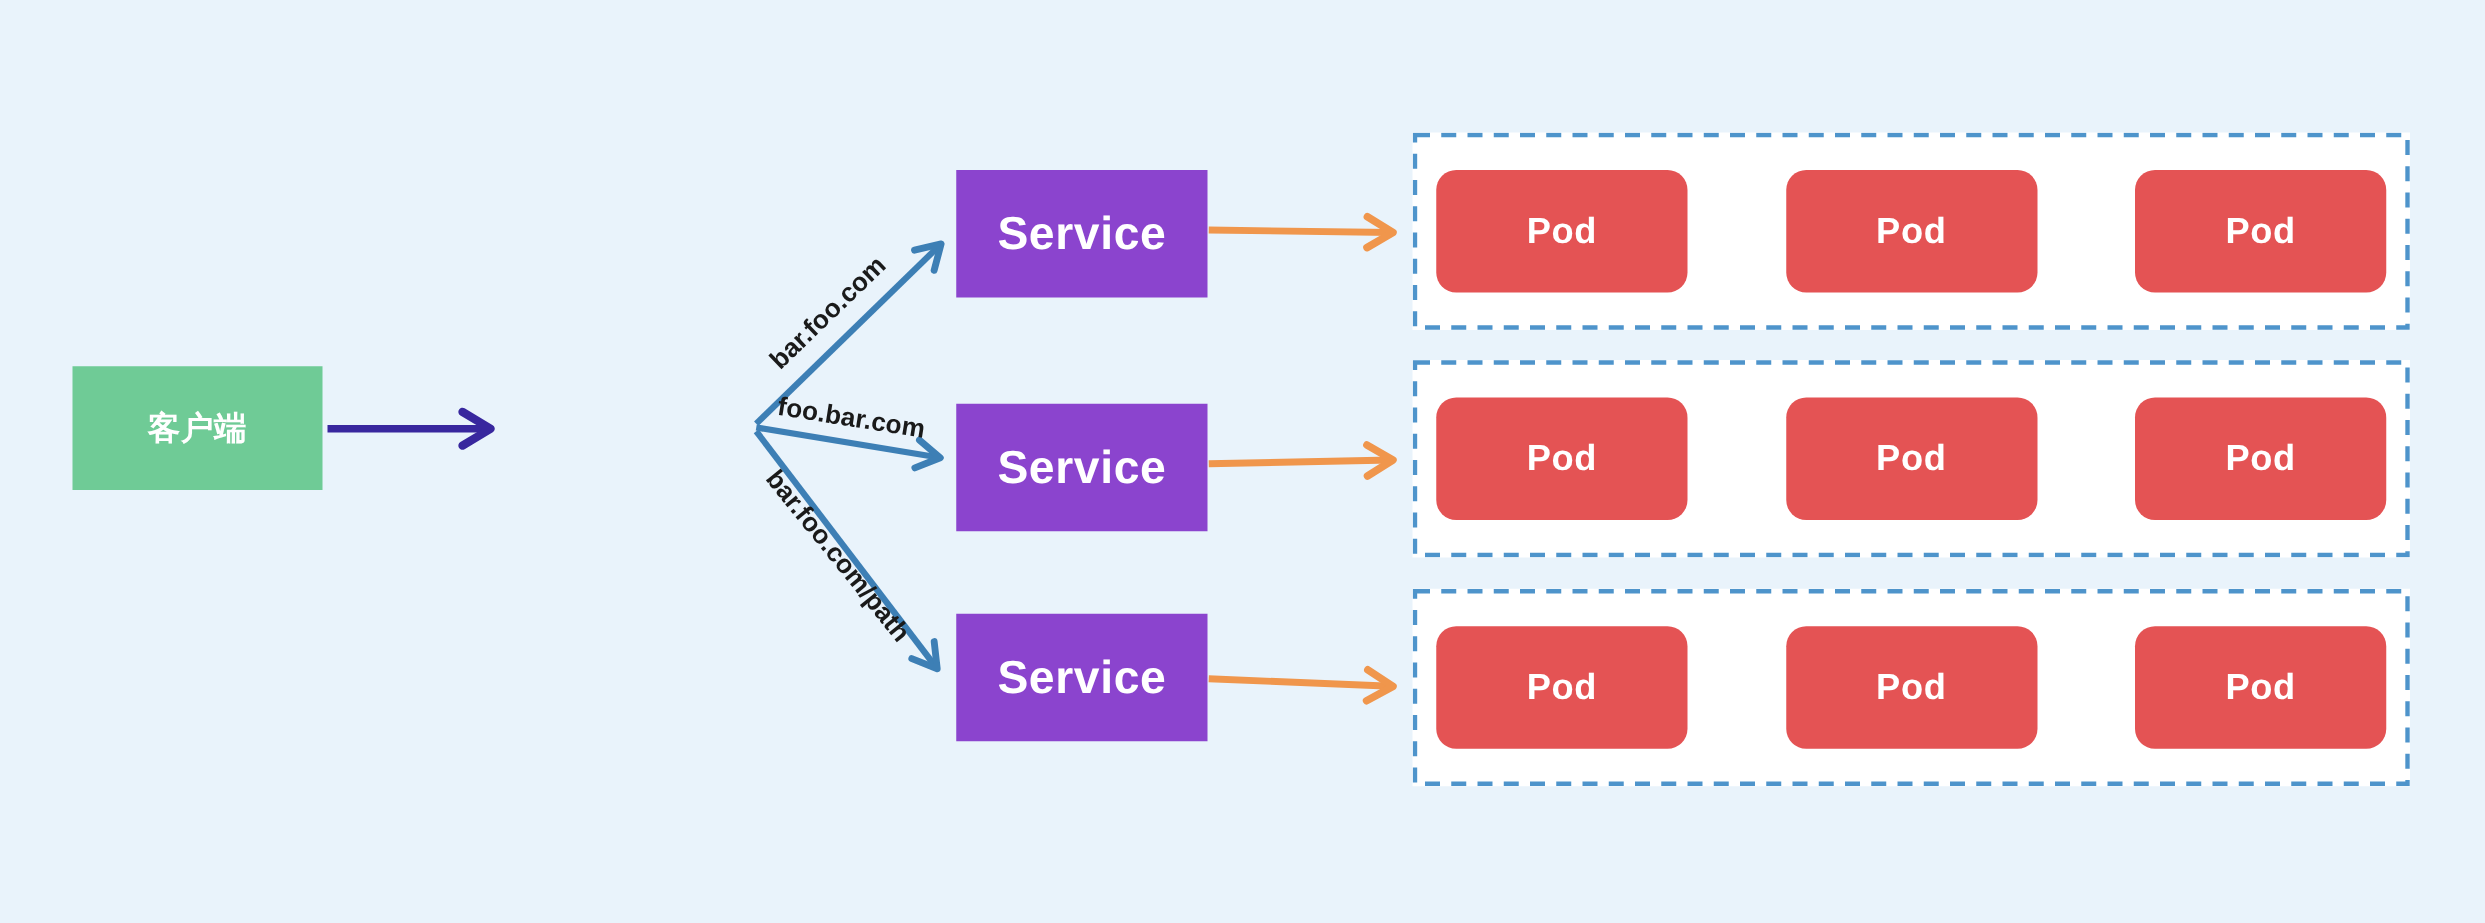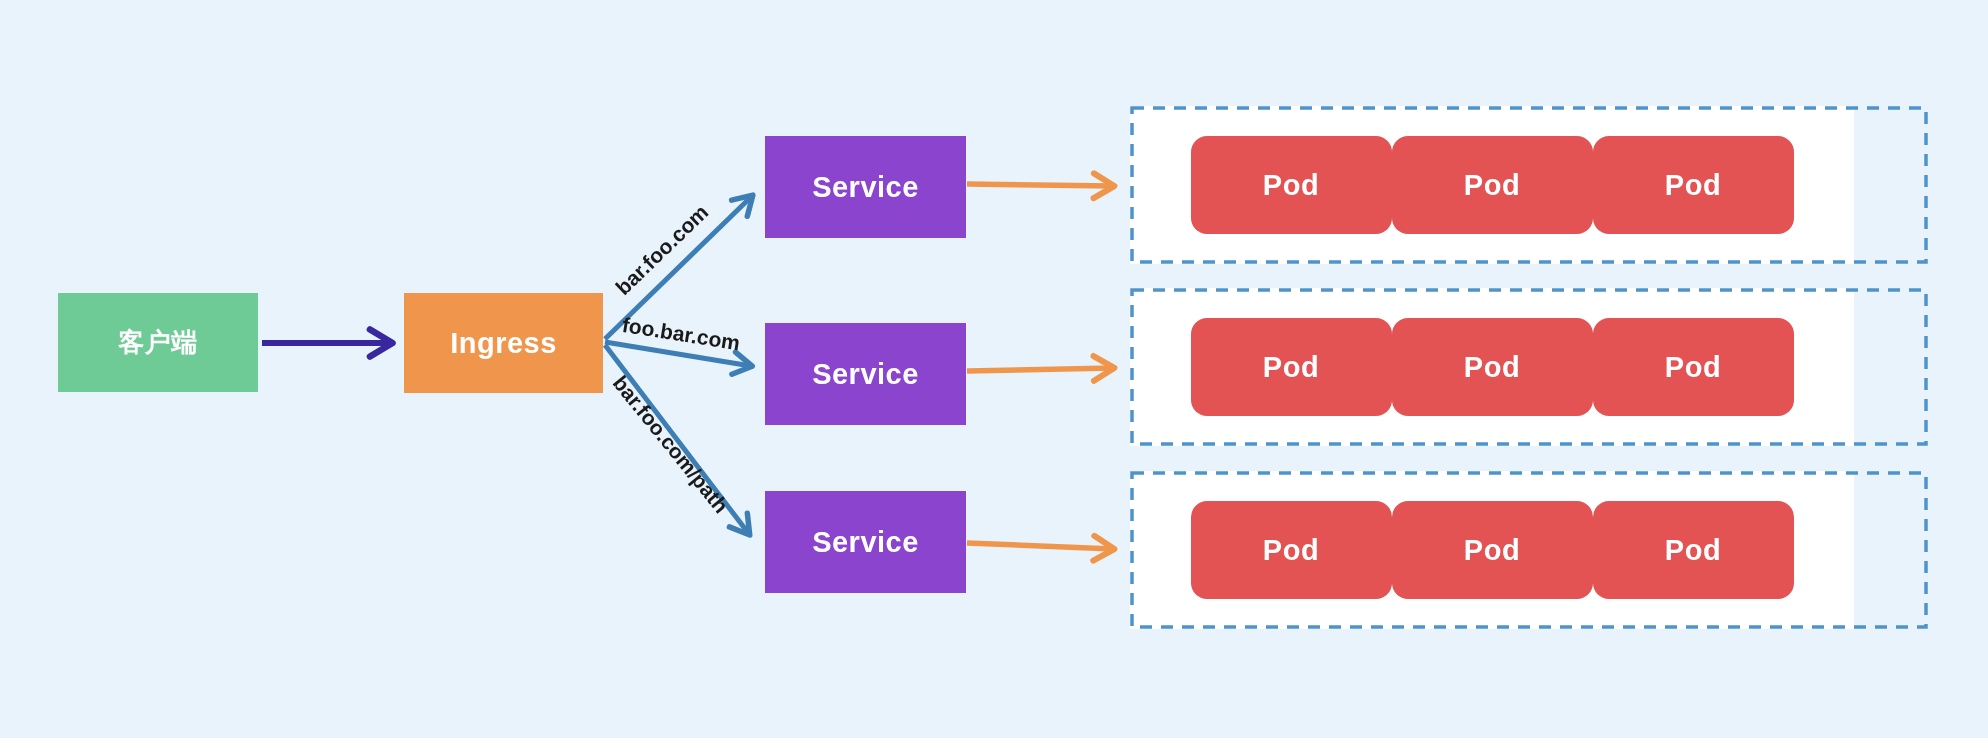--- a/index.html
+++ b/index.html
@@ -18,28 +18,28 @@
   .edge-label{
     font-size:21px;font-weight:600;fill:var(--edge-label-text);
     text-anchor:middle;font-family:"Liberation Sans","DejaVu Sans",sans-serif;
   }
   .node{
     position:absolute;display:flex;align-items:center;justify-content:center;
     color:var(--node-text);font-weight:700;z-index:2;letter-spacing:0.5px;
   }
   .node-client{left:58px;top:293px;width:200px;height:99px;background:var(--client-fill);font-size:26px;font-family:Liberation Mono, monospace;}
   .node-ingress{left:404px;top:293px;width:199px;height:100px;background:var(--ingress-fill);font-size:29px;}
-  .node-service{left:765px;width:201px;height:102px;background:var(--service-fill);font-size:29px;}
+  .node-service{left:765px;width:201px;height:102px;background:var(--service-fill);font-size:37px;}
   .service-0{top:136px;}
   .service-1{top:323px;}
   .service-2{top:491px;}
   .pod-group{
-    position:absolute;left:1130px;width:724px;height:158px;background:var(--group-fill);
-    box-sizing:border-box;display:flex;align-items:center;justify-content:center;
-    padding:0 30px;z-index:2;
+    position:absolute;left:1130px;width:798px;height:158px;background:var(--group-fill);
+    box-sizing:border-box;display:flex;align-items:center;justify-content:space-between;
+    padding:0 19px;z-index:2;
   }
   .group-0{top:106px;}
   .group-1{top:288px;}
   .group-2{top:471px;}
   .group-border{position:absolute;left:0;top:0;pointer-events:none;}
   .pod{
     position:relative;width:201px;height:98px;background:var(--pod-fill);border-radius:16px;
     display:flex;align-items:center;justify-content:center;color:var(--node-text);
     font-size:29px;font-weight:700;letter-spacing:0.5px;z-index:1;
   }
@@ -74,23 +74,20 @@
 
     <text class="edge-label" transform="translate(667,255) rotate(-44)">bar.foo.com</text>
     <text class="edge-label" transform="translate(680,341) rotate(9)">foo.bar.com</text>
     <text class="edge-label" transform="translate(665,449) rotate(51)">bar.foo.com/path</text>
   </svg>
 
   <div class="node node-client">
     <span>客户端</span>
   </div>
 
-  <div class="node node-ingress">
-    <span>Ingress</span>
-  </div>
 
   <div class="node node-service service-0">
     <span>Service</span>
   </div>
   <div class="node node-service service-1">
     <span>Service</span>
   </div>
   <div class="node node-service service-2">
     <span>Service</span>
   </div>

